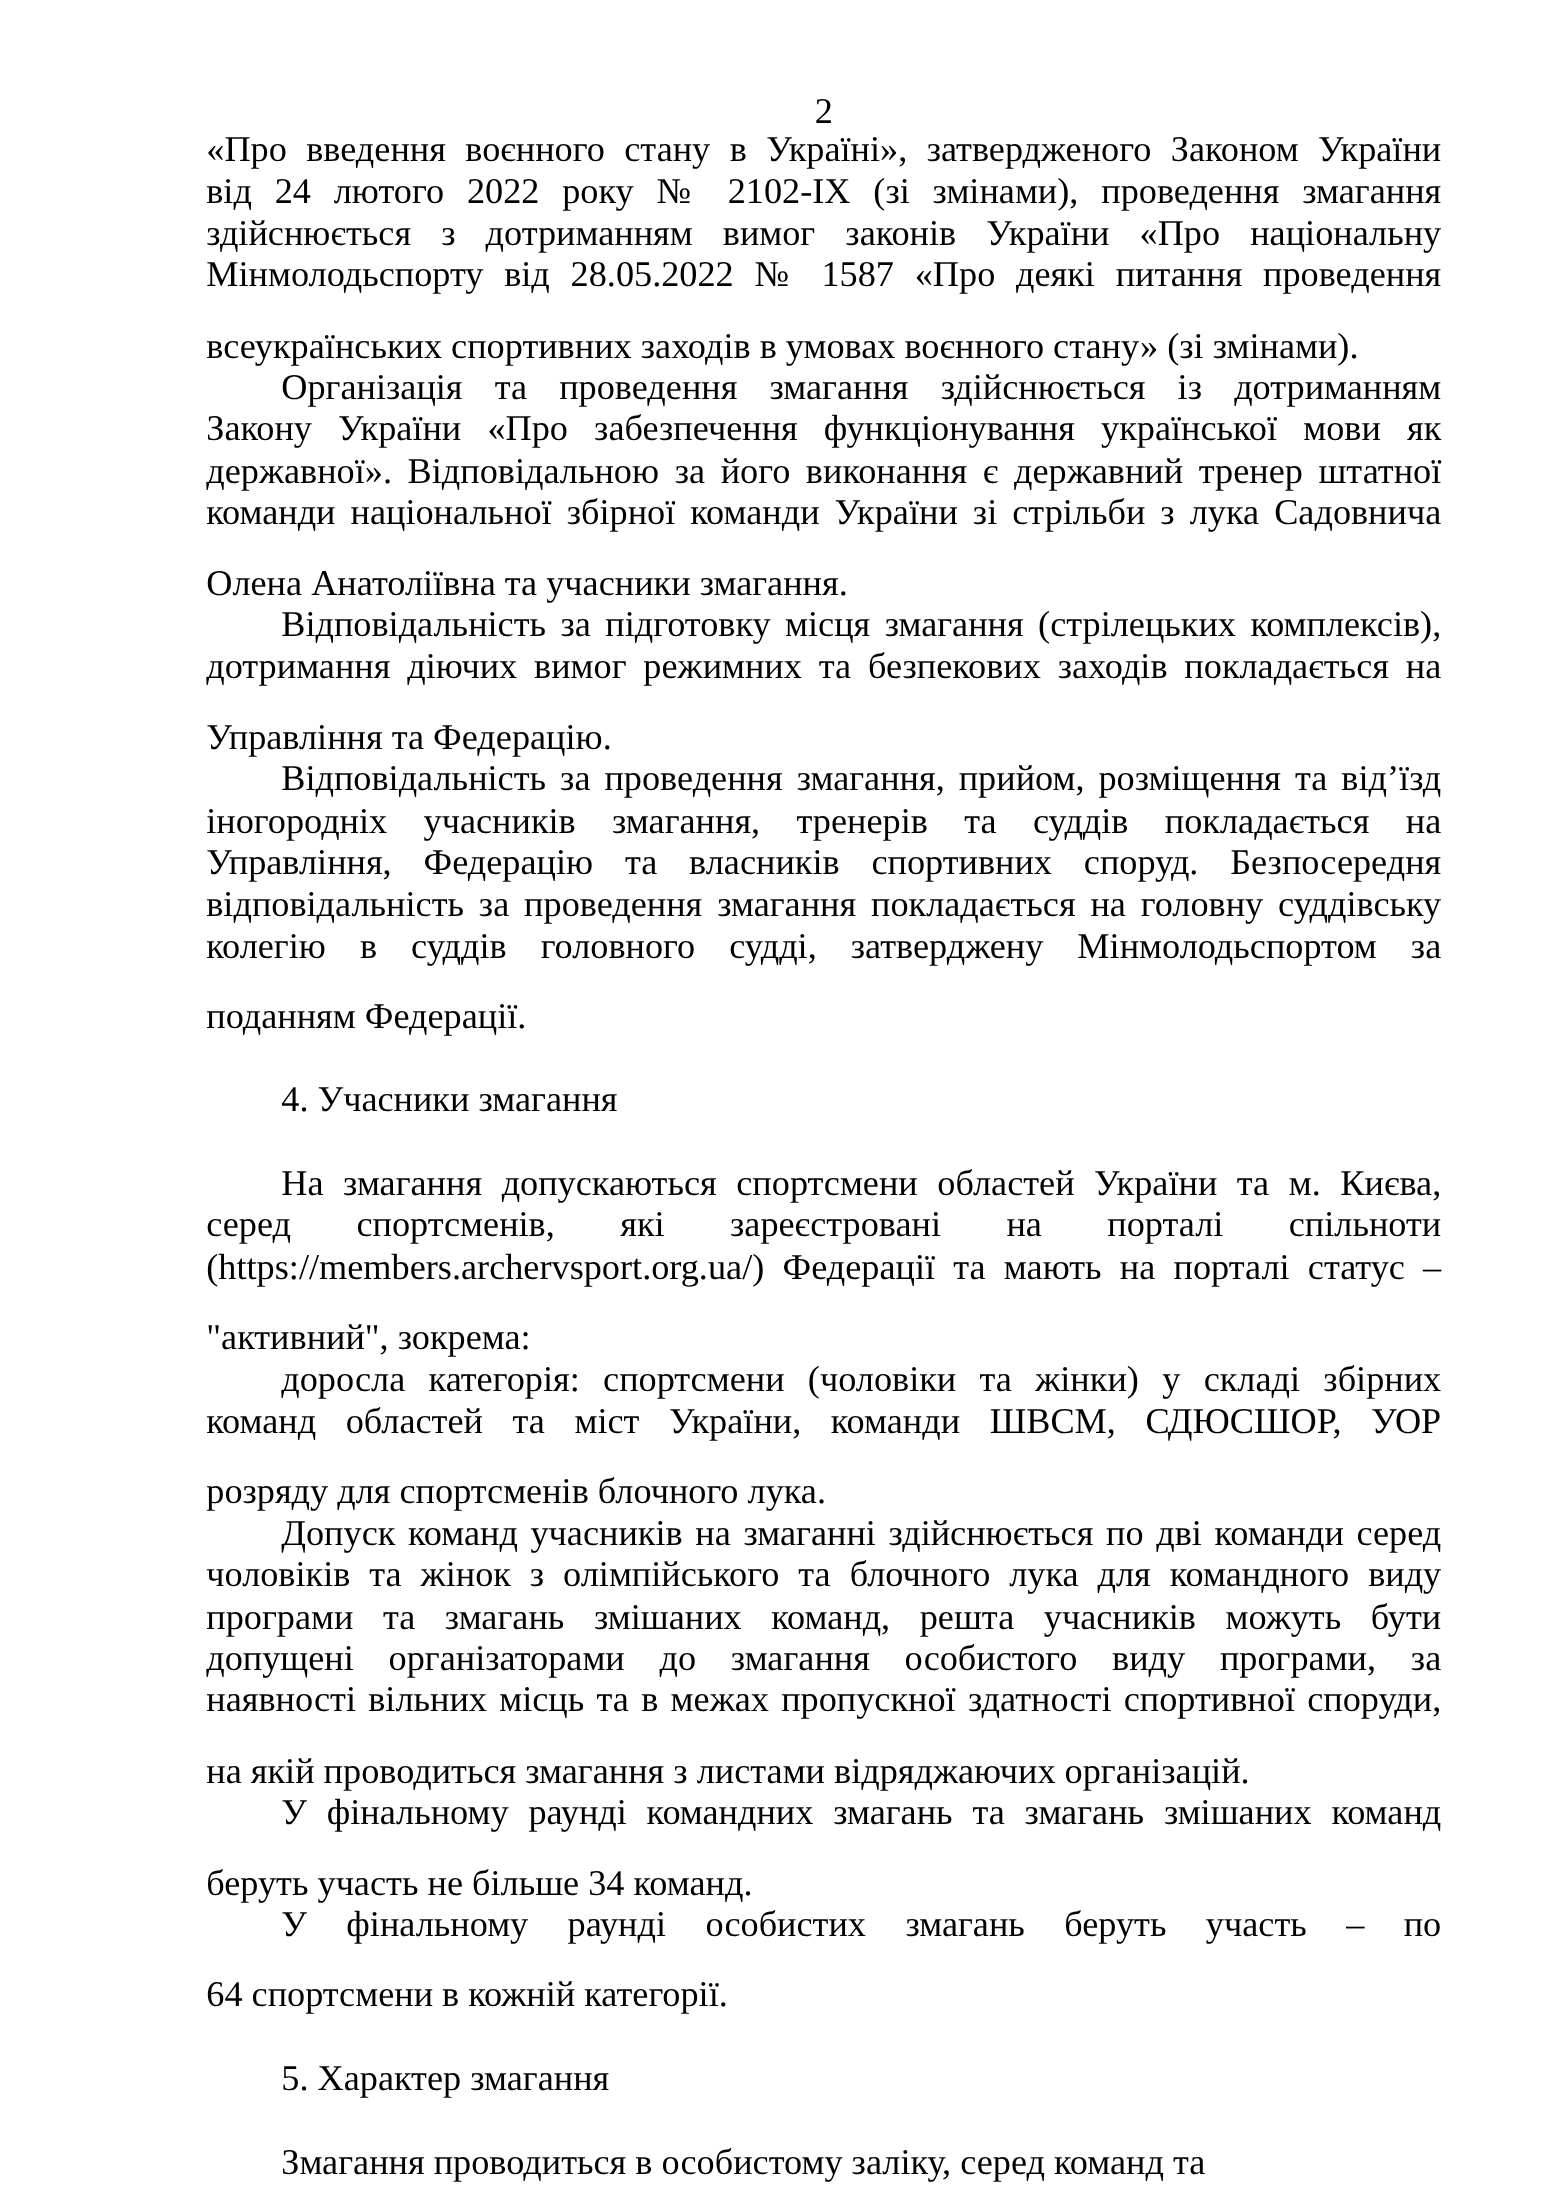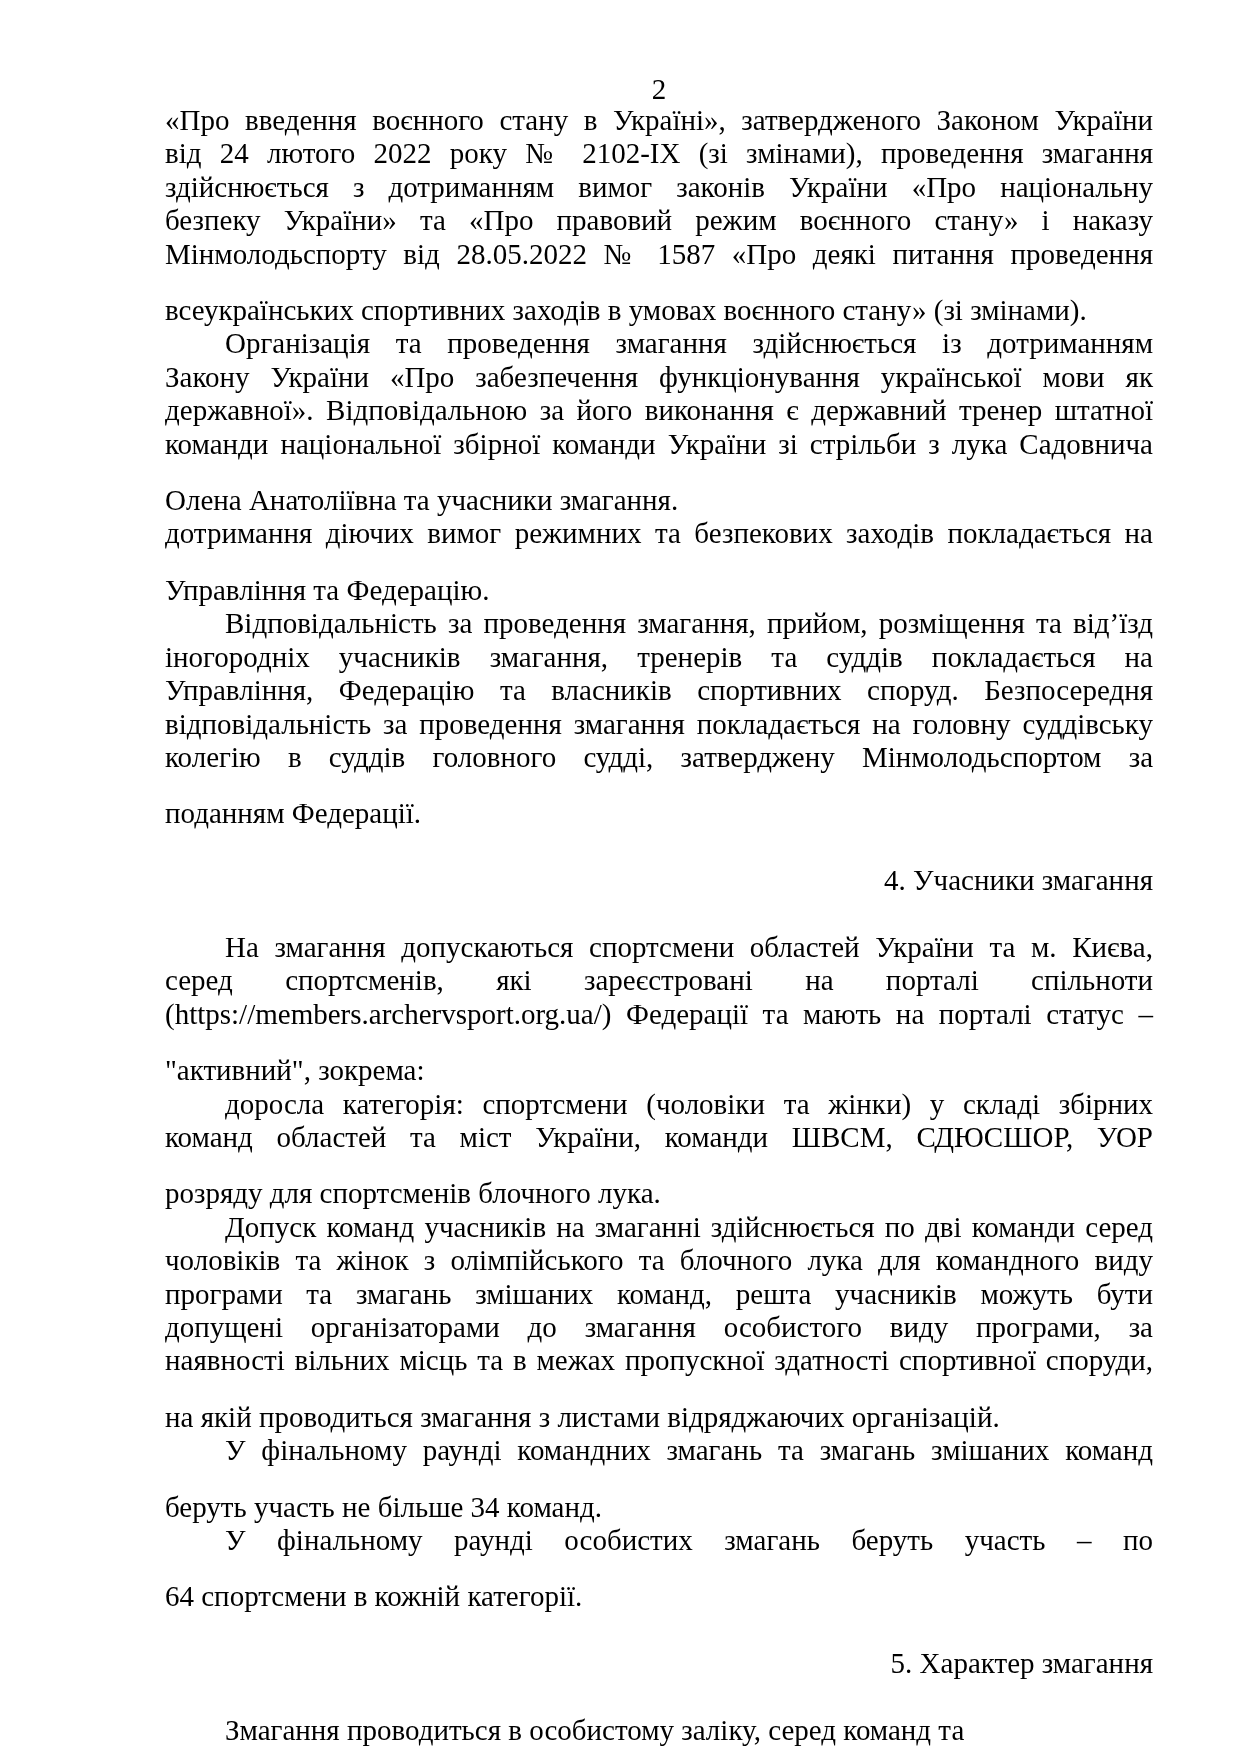--- a/index.html
+++ b/index.html
@@ -36,47 +36,47 @@
   .para { margin: 0; }
   .line {
     text-align: justify;
     text-align-last: justify;
     white-space: normal;
   }
   .line.last { text-align-last: left; margin-top: 23px; }
   .line.first { text-indent: 60px; }
   .para.noindent > .line.first { text-indent: 0; }
   .heading {
-    text-align: right;
+    text-align: left;
     text-indent: 60px;
     margin: 33.4px 0;
   }
 </style>
 </head>
 <body>
 
 <div class="page">
   <div class="page-number">2</div>
   <div class="doc-body" id="doc-body">
       <div class="para noindent">
         <div class="line first">«Про введення воєнного стану в Україні», затвердженого Законом України</div>
         <div class="line">від 24 лютого 2022 року № 2102-IX (зі змінами), проведення змагання</div>
         <div class="line">здійснюється з дотриманням вимог законів України «Про національну</div>
-        <div class="line">безпеку України» та «Про правовий режим воєнного стану» і наказу</div>
         <div class="line">Мінмолодьспорту від 28.05.2022 № 1587 «Про деякі питання проведення</div>
         <div class="line last">всеукраїнських спортивних заходів в умовах воєнного стану» (зі змінами).</div>
       </div>
       <div class="para">
         <div class="line first">Організація та проведення змагання здійснюється із дотриманням</div>
         <div class="line">Закону України «Про забезпечення функціонування української мови як</div>
         <div class="line">державної». Відповідальною за його виконання є державний тренер штатної</div>
         <div class="line">команди національної збірної команди України зі стрільби з лука Садовнича</div>
         <div class="line last">Олена Анатоліївна та учасники змагання.</div>
       </div>
       <div class="para">
+        <div class="line first">Відповідальність за підготовку місця змагання (стрілецьких комплексів),</div>
         <div class="line">дотримання діючих вимог режимних та безпекових заходів покладається на</div>
         <div class="line last">Управління та Федерацію.</div>
       </div>
       <div class="para">
         <div class="line first">Відповідальність за проведення змагання, прийом, розміщення та від’їзд</div>
         <div class="line">іногородніх учасників змагання, тренерів та суддів покладається на</div>
         <div class="line">Управління, Федерацію та власників спортивних споруд. Безпосередня</div>
         <div class="line">відповідальність за проведення змагання покладається на головну суддівську</div>
         <div class="line">колегію в суддів головного судді, затверджену Мінмолодьспортом за</div>
         <div class="line last">поданням Федерації.</div>

